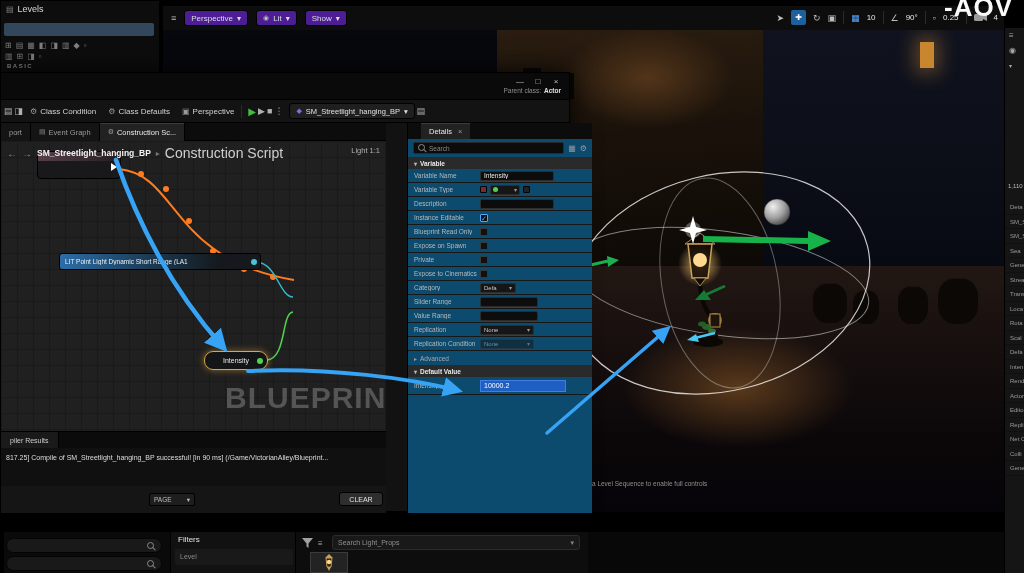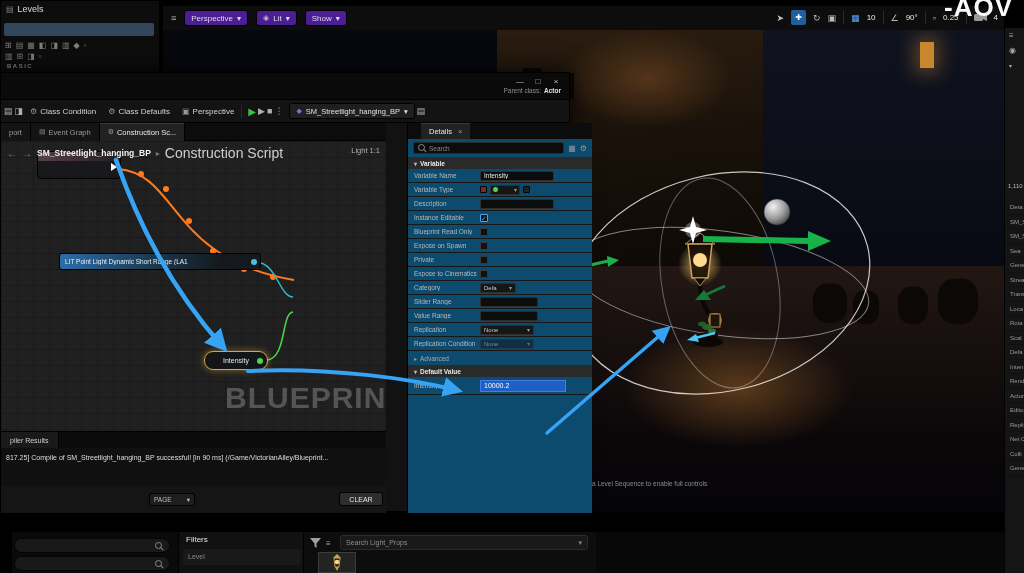--- a/index.html
+++ b/index.html
@@ -121,21 +121,21 @@
   .dcheck.checked{color:#49a8ff;border-color:#49a8ff}
   .typechip{width:7px;height:7px;background:#7a2a2a;border:1px solid #000;border-radius:1px}
   .typedrop{width:30px;height:10px;background:#161616;border:1px solid #2e2e2e;border-radius:2px;display:flex;align-items:center;justify-content:space-between;padding:0 2px}
   .greendot{width:5px;height:5px;border-radius:50%;background:#4fd44f}
   .dval{width:86px;height:12px;background:#1f5fc4;border:1px solid #3f7fe4;color:#fff;font-size:7px;display:flex;align-items:center;padding:0 3px}
 
   
   #statusbar{left:0;top:512px;width:1004px;height:20px;background:#0a0a0a;border-top:1px solid #1c1c1c;z-index:12}
   .statitem{position:absolute;top:4px;display:flex;align-items:center;gap:4px;font-size:7.5px;color:#cfcfcf}
   #scrollhandle{position:absolute;left:0;top:4px;width:34px;height:11px;background:#9a9a9a;border-radius:2px}
-  #bottombar{left:12px;top:532px;width:1004px;height:41px;background:#0a0a0a;z-index:12}
+  #bottombar{left:4px;top:532px;width:1004px;height:41px;background:#0a0a0a;z-index:12}
   .bsearch{position:absolute;left:2px;width:156px;height:15px;background:#191919;border:1px solid #050505;border-radius:8px;display:flex;align-items:center;justify-content:flex-end;padding:0 6px}
   #filters{position:absolute;left:166px;top:0;width:126px;height:41px;background:#111;border-left:1px solid #000;border-right:1px solid #000}
   #filters .t{position:absolute;left:7px;top:3px;font-size:8px;color:#e0e0e0}
   #filters .row{position:absolute;left:4px;top:17px;width:118px;height:16px;background:#191919;border-radius:2px;font-size:7px;color:#8a8a8a;line-height:16px;padding-left:5px}
   #cbrowser{position:absolute;left:292px;top:0;width:292px;height:41px;background:#0d0d0d}
   #cbsearch{position:absolute;left:36px;top:3px;width:248px;height:15px;background:#191919;border:1px solid #2b2b2b;border-radius:3px;display:flex;align-items:center;justify-content:space-between;padding:0 5px;font-size:7px;color:#909090}
   #thumb{position:absolute;left:14px;top:20px;width:38px;height:21px;background:#232323;border:1px solid #3b3b3b;display:flex;align-items:center;justify-content:center}
   #bfiller{position:absolute;left:584px;top:0;width:420px;height:41px;background:#080808}
 
   

